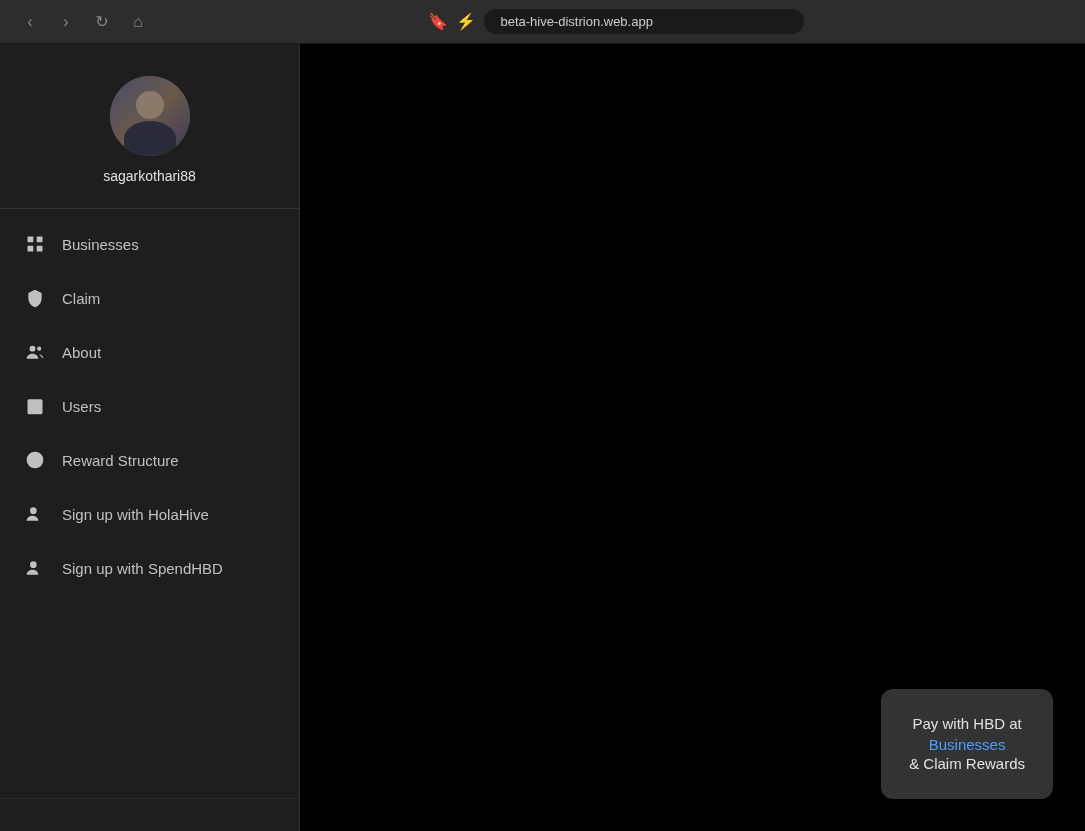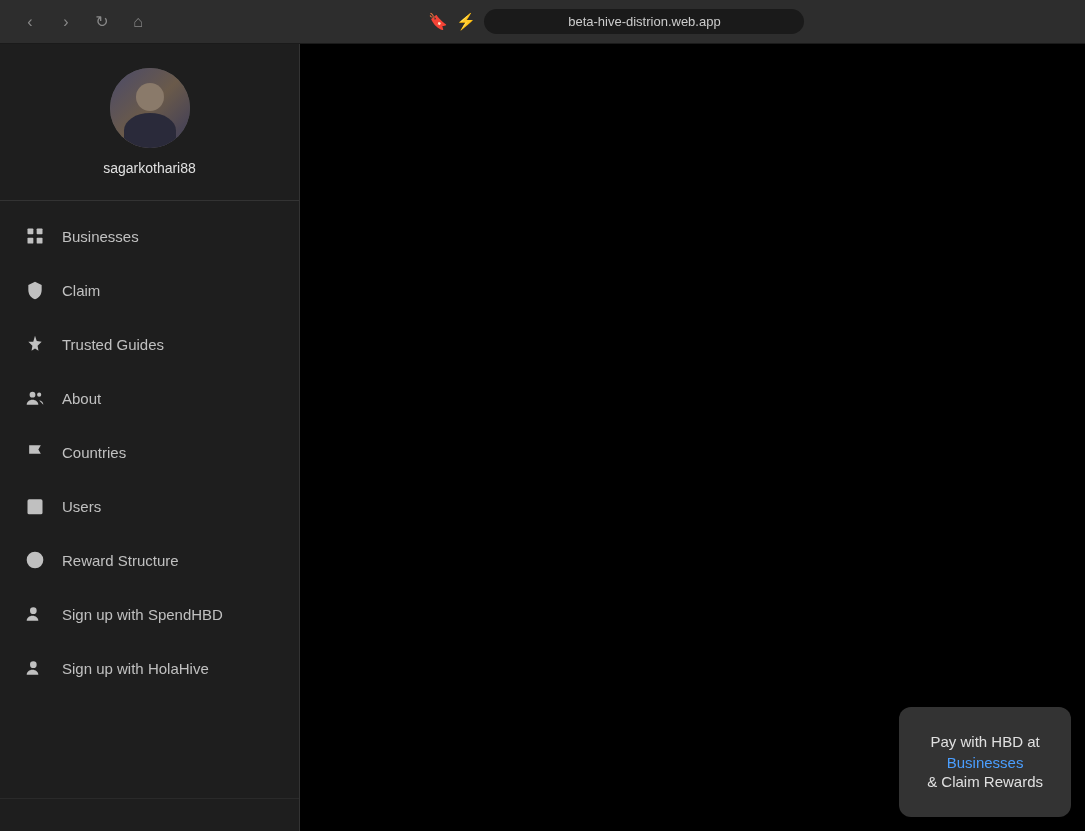--- a/index.html
+++ b/index.html
@@ -41,21 +41,21 @@
       gap: 8px;
     }
     .address-input {
       background: #1a1a1a;
       border: none;
       border-radius: 20px;
       color: #ccc;
       padding: 5px 16px;
       font-size: 13px;
       width: 320px;
-      text-align: center;
+      text-align: left;
       outline: none;
     }
     .bookmark-btn {
       background: none;
       border: none;
       color: #888;
       font-size: 16px;
       cursor: pointer;
     }
 
@@ -72,21 +72,21 @@
       background: #1e1e1e;
       display: flex;
       flex-direction: column;
       overflow-y: auto;
       border-right: 1px solid #333;
     }
     .user-profile {
       display: flex;
       flex-direction: column;
       align-items: center;
-      padding: 24px 16px 24px;
+      padding: 32px 16px 24px;
       border-bottom: 1px solid #333;
     }
     .avatar {
       width: 80px;
       height: 80px;
       border-radius: 50%;
       overflow: hidden;
       background: #555;
       display: flex;
       align-items: center;
@@ -165,21 +165,21 @@
     }
 
     
     .main-content {
       flex: 1;
       background: #000;
       position: relative;
       display: flex;
       align-items: flex-end;
       justify-content: flex-end;
-      padding: 14px;
+      padding: 32px;
     }
     .promo-card {
       background: #333;
       border-radius: 12px;
       padding: 24px 28px;
       text-align: center;
       max-width: 200px;
     }
     .promo-text {
       color: #e0e0e0;
@@ -235,49 +235,33 @@
       <div class="nav-item">
         <div class="nav-icon">
           <svg viewBox="0 0 24 24">
               <path d="M12 2L4 6v6c0 5.25 3.5 10.14 8 11 4.5-.86 8-5.75 8-11V6l-8-4z"></path>
             </svg>
         </div>
         <span>Claim</span>
       </div>
 
 
-      <div class="nav-item">
-        <div class="nav-icon">
-          <svg viewBox="0 0 24 24">
-              <path d="M12 2l2.09 6.26L20 9.27l-4.91 4.78L16.18 20 12 17.27 7.82 20l1.09-5.95L4 9.27l5.91-.01z"></path>
-            </svg>
-        </div>
-        <span>Trusted Guides</span>
-      </div>
 
       <div class="nav-item">
         <div class="nav-icon">
           <svg viewBox="0 0 24 24">
               <circle cx="9" cy="8" r="3.5"></circle>
               <path d="M2 20c0-3.31 3.13-6 7-6s7 2.69 7 6"></path>
               <circle cx="17" cy="8" r="2.5"></circle>
               <path d="M22 20c0-2.76-2.24-5-5-5"></path>
             </svg>
         </div>
         <span>About</span>
       </div>
 
-      <div class="nav-item">
-        <div class="nav-icon">
-          <svg viewBox="0 0 24 24">
-              <path d="M5 4v16M5 4h14l-3 5 3 5H5"></path>
-            </svg>
-        </div>
-        <span>Countries</span>
-      </div>
 
       <div class="nav-item">
         <div class="nav-icon">
           <svg viewBox="0 0 24 24">
               <rect x="3" y="4" width="18" height="18" rx="2"></rect>
               <line x1="16" y1="2" x2="16" y2="6"></line>
               <line x1="8" y1="2" x2="8" y2="6"></line>
               <line x1="3" y1="10" x2="21" y2="10"></line>
               <rect x="7" y="14" width="3" height="2" rx="0.5"></rect>
               <rect x="11" y="14" width="3" height="2" rx="0.5"></rect>
@@ -303,33 +287,33 @@
 
       <div class="nav-item">
         <div class="nav-icon">
           <svg viewBox="0 0 24 24">
               <circle cx="10" cy="8" r="4"></circle>
               <path d="M2 20c0-3.31 3.13-6 7-6s7 2.69 7 6"></path>
               <line x1="19" y1="8" x2="19" y2="14"></line>
               <line x1="16" y1="11" x2="22" y2="11"></line>
             </svg>
         </div>
-        <span>Sign up with SpendHBD</span>
+        <span>Sign up with HolaHive</span>
       </div>
 
       <div class="nav-item">
         <div class="nav-icon">
           <svg viewBox="0 0 24 24">
               <circle cx="10" cy="8" r="4"></circle>
               <path d="M2 20c0-3.31 3.13-6 7-6s7 2.69 7 6"></path>
               <line x1="19" y1="8" x2="19" y2="14"></line>
               <line x1="16" y1="11" x2="22" y2="11"></line>
             </svg>
         </div>
-        <span>Sign up with HolaHive</span>
+        <span>Sign up with SpendHBD</span>
       </div>
 
     </nav>
 
     <div class="app-version">
       
       
     </div>
 
   </div>

